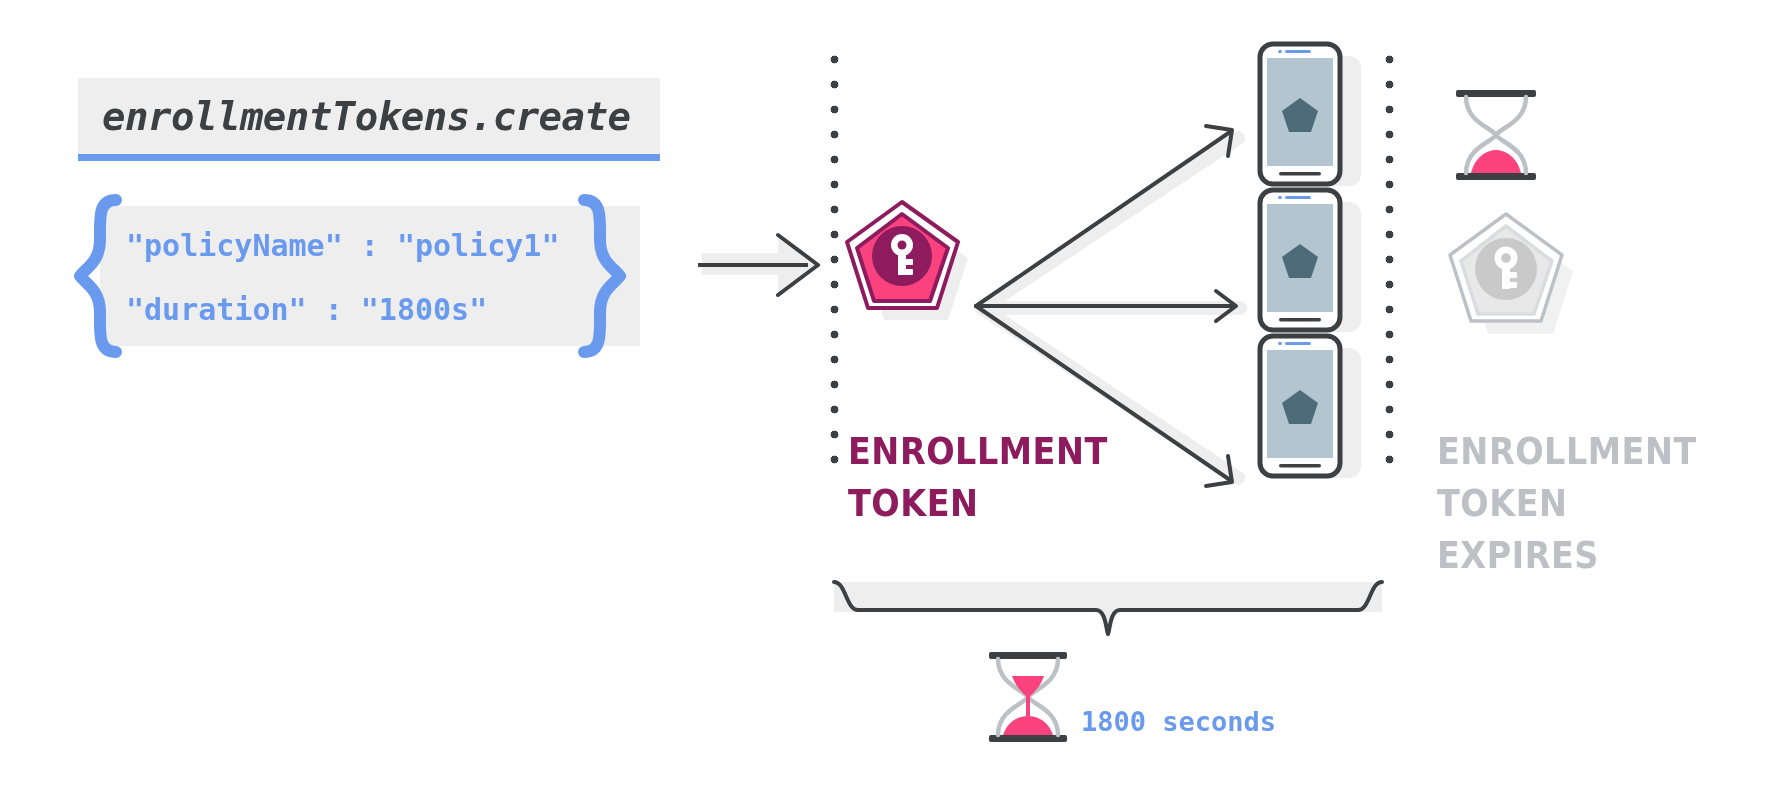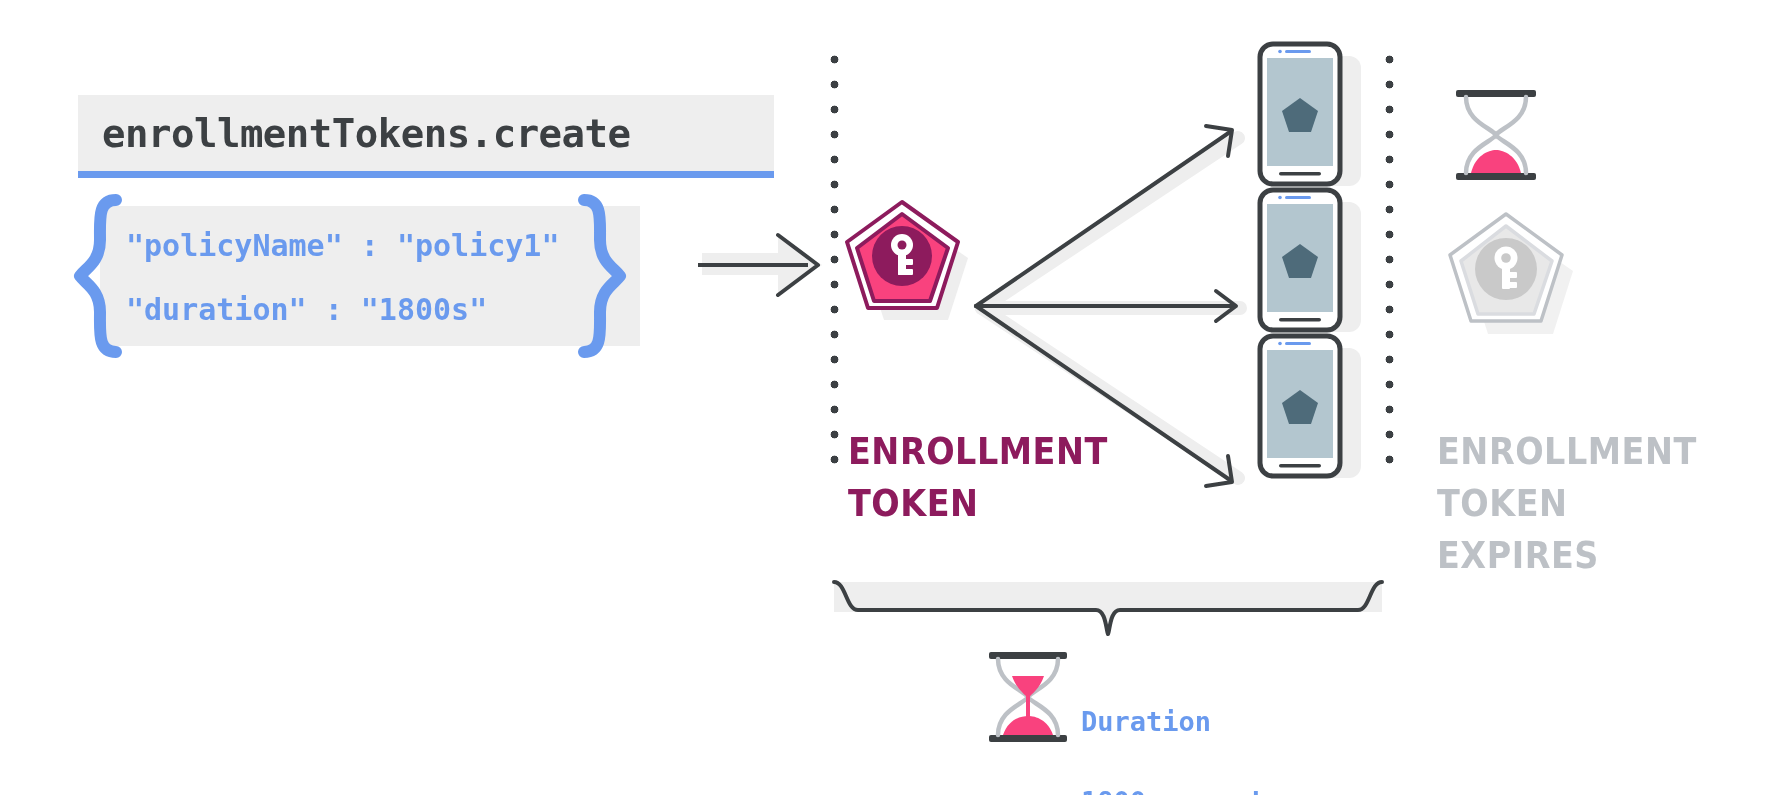--- a/index.html
+++ b/index.html
@@ -18,22 +18,23 @@
     position: absolute;
     left: 0; top: 0;
     width: 1789px;
     height: 795px;
   }
   .abs { position: absolute; }
 
   
   #api-title-wrap {
     left: 78px;
-    top: 95px;
-    width: 696px;
+    top: 78px;
+    width: 582px;
+    font-style: italic;
   }
   #api-title {
     background: #eeeeee;
     color: #3c4043;
     font-family: "DejaVu Sans Mono", "Liberation Mono", monospace;
     font-size: 39px;
     font-weight: bold;
     letter-spacing: -0.5px;
     padding: 16px 0 14px 24px;
     line-height: 1.18;
@@ -275,17 +276,16 @@
     <rect x="4" y="2" width="78" height="7" rx="2" fill="#3c4043"></rect>
     <rect x="4" y="85" width="78" height="7" rx="2" fill="#3c4043"></rect>
     <path d="M13 9 C13 34 39 40 43 47 C47 40 73 34 73 9" fill="none" stroke="#bdc1c6" stroke-width="4.5" stroke-linecap="round"></path>
     <path d="M13 85 C13 60 39 54 43 47 C47 54 73 60 73 85" fill="none" stroke="#bdc1c6" stroke-width="4.5" stroke-linecap="round"></path>
     <path d="M27 26 L59 26 C55 38 47 44 43 48 C39 44 31 38 27 26 Z" fill="#f9427e"></path>
     <rect x="41" y="44" width="4" height="34" fill="#f9427e"></rect>
     <path d="M18 85 C23 70 35 66 43 66 C51 66 63 70 68 85 Z" fill="#f9427e"></path>
   </svg>
 
   <div class="abs" id="duration-caption">
-    <div>Duration</div>
     <div>1800 seconds</div>
   </div>
 
 </div>
 
 </body></html>

